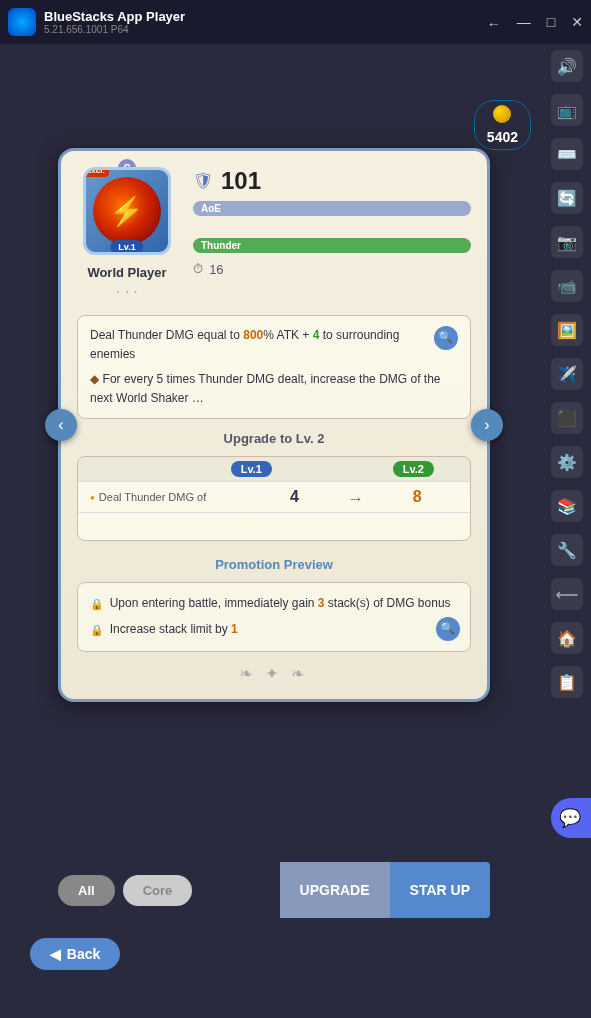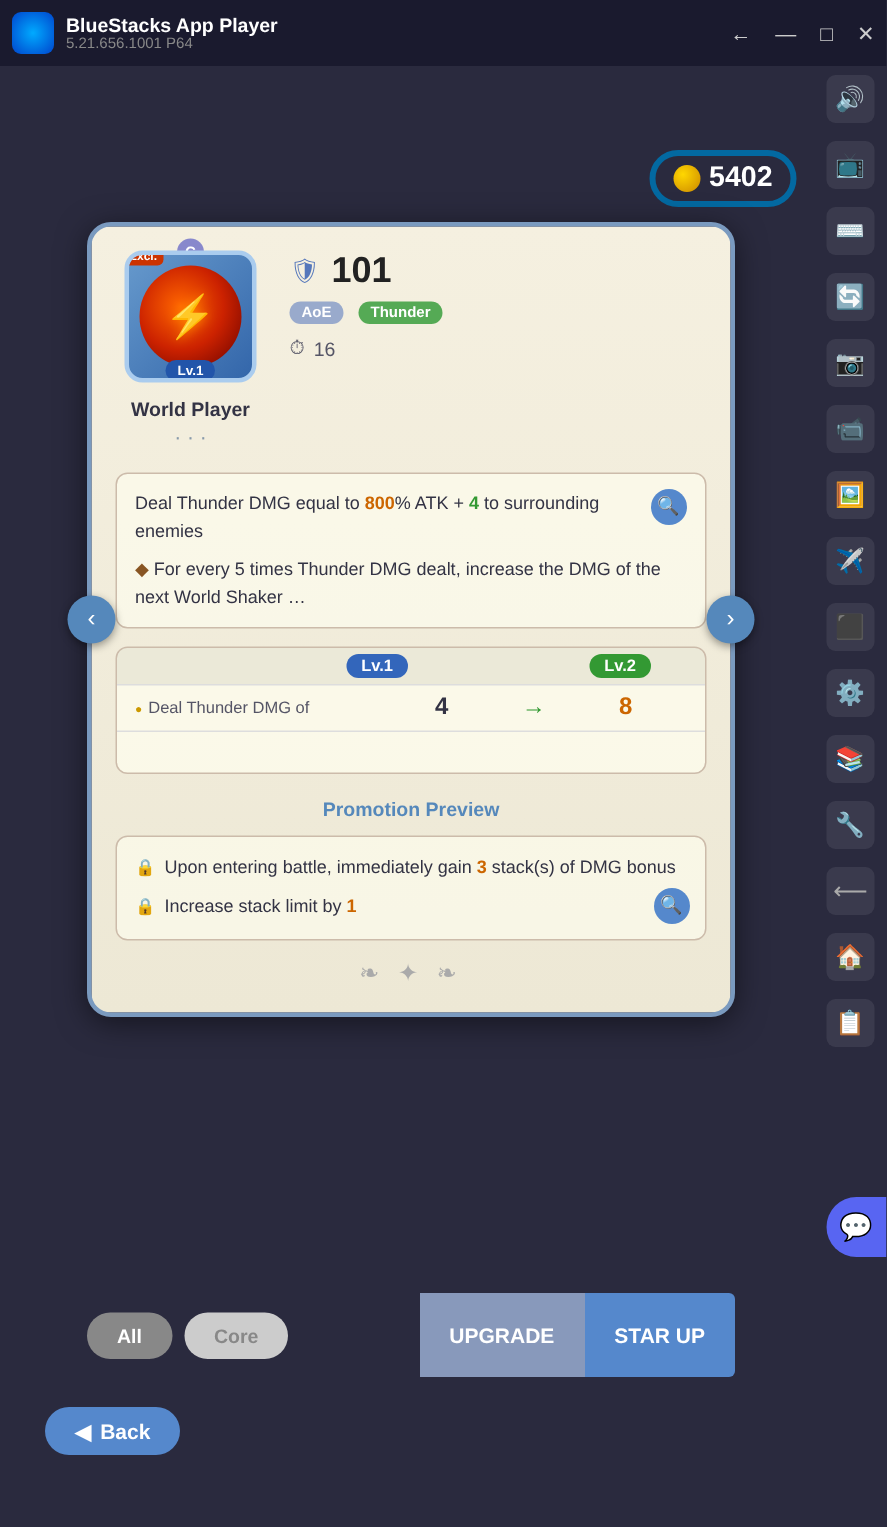--- a/index.html
+++ b/index.html
@@ -30,29 +30,30 @@
     .title-bar-subtitle { color: #888; font-size: 10px; }
     .title-bar-controls { margin-left: auto; display: flex; gap: 16px; align-items: center; }
     .title-bar-btn { color: #ccc; font-size: 14px; cursor: pointer; }
 
     
     .coin-display {
       position: absolute;
       top: 100px;
       right: 60px;
       background: #2a2a3e;
-      border: 4px solid #0369a1;
+      border: 1px solid #0369a1;
       border-radius: 20px;
       padding: 4px 12px;
       display: flex;
       align-items: center;
       gap: 6px;
       color: #fff;
-      font-size: 19px;
-      font-weight: bold;
+      font-size: 14px;
+      font-weight: bold;
+      flex-direction: column;
     }
     .coin-icon {
       width: 18px; height: 18px;
       background: radial-gradient(circle at 35% 35%, #ffd700, #cc8800);
       border-radius: 50%;
     }
 
     
     .card-panel {
       position: absolute;
@@ -514,21 +515,21 @@
         <span>World Player</span>
       </div>
       <div class="skill-dots">· · ·</div>
     </div>
 
     <div class="skill-info">
       <div class="skill-level-row">
         <span class="skill-level-icon">🛡</span>
         <span class="skill-level-num">101</span>
       </div>
-      <div style="display:flex; gap:10px; margin-bottom:8px;">
+      <div style="display:flex; gap:22px; margin-bottom:8px;flex-direction:column;">
         <span class="tag tag-aoe">AoE</span>
         <span class="tag tag-thunder">Thunder</span>
       </div>
       <div class="cooldown-row">
         <span>⏱</span>
         <span>16</span>
       </div>
     </div>
   </div>
 
@@ -536,20 +537,21 @@
     <div style="overflow:hidden;">
       <span class="desc-magnify">🔍</span>
       <span>Deal Thunder DMG equal to </span><span class="desc-highlight-orange">800</span><span>% ATK + </span><span class="desc-highlight-green">4</span><span> to surrounding enemies</span>
     </div>
     <div style="margin-top:6px;">
       <span class="desc-diamond">◆ </span>
       <span>For every 5 times Thunder DMG dealt, increase the DMG of the next World Shaker …</span>
     </div>
   </div>
 
+  <div class="upgrade-title">Upgrade to Lv. 2</div>
   <div class="upgrade-table">
     <div class="upgrade-header">
       <div class="upgrade-spacer"></div>
       <div class="upgrade-header-cell">
         <span class="lv-badge-header lv-badge-blue">Lv.1</span>
       </div>
       <div style="flex:0.5;"></div>
       <div class="upgrade-header-cell">
         <span class="lv-badge-header lv-badge-green">Lv.2</span>
       </div>

